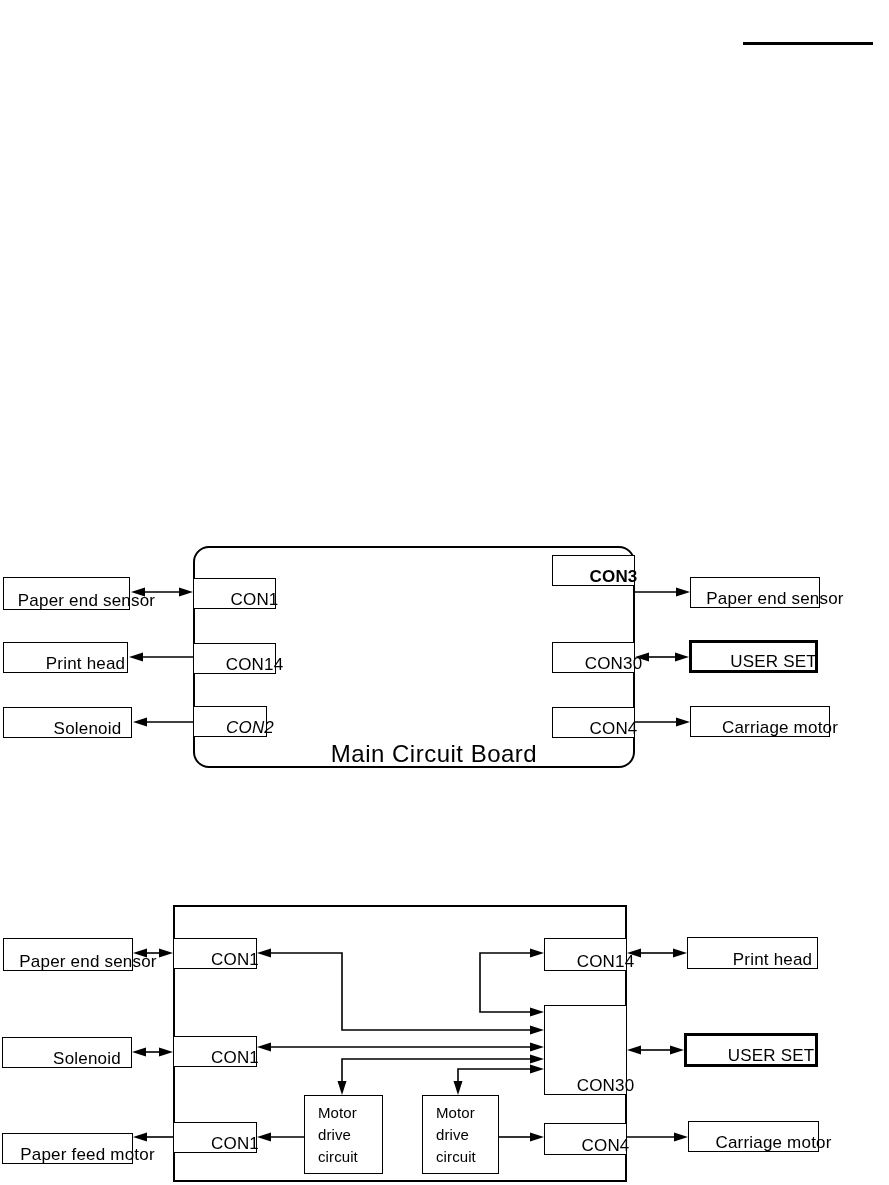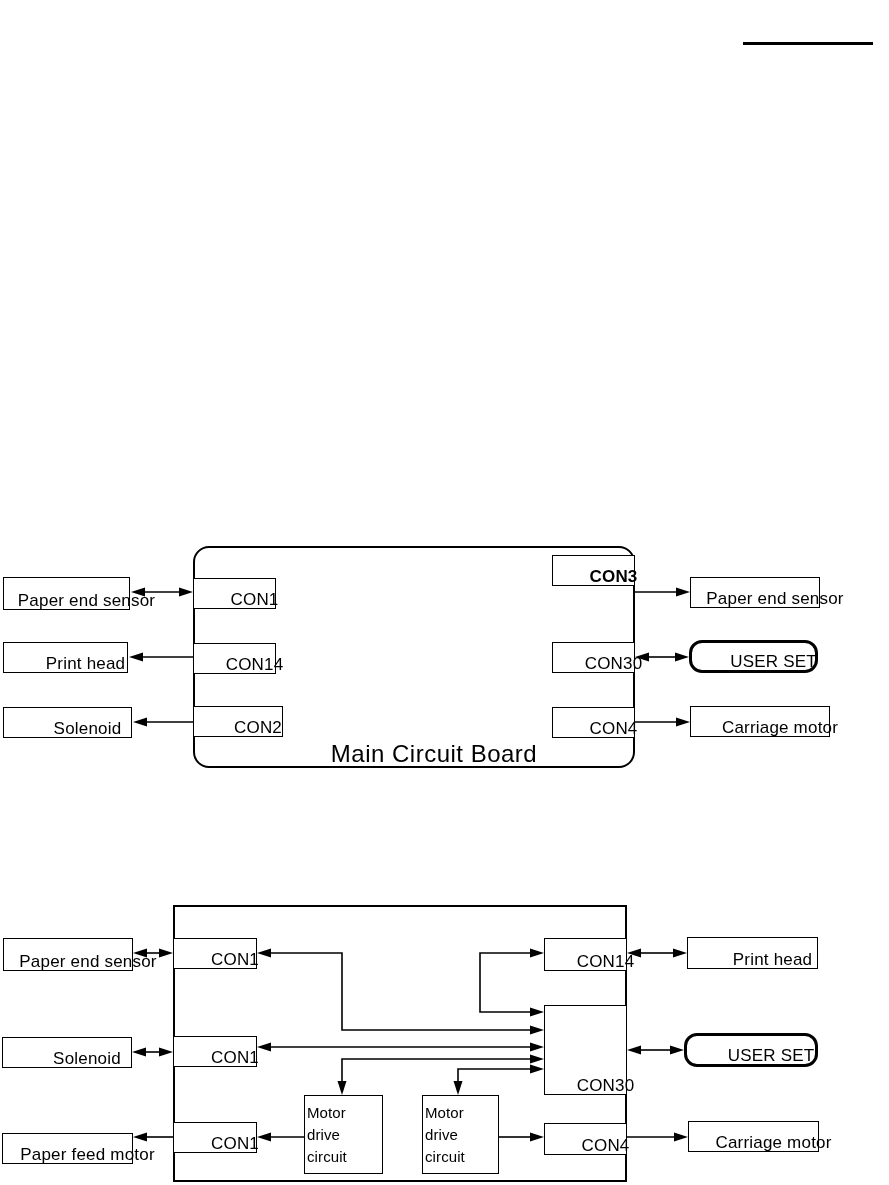--- a/index.html
+++ b/index.html
@@ -7,25 +7,25 @@
     position:relative; width:889px; height:1185px; background:#ffffff;
     overflow:hidden; font-family:"Liberation Sans", sans-serif; color:#000;
   }
   .rule { position:absolute; background:#000; }
   .box {
     position:absolute; box-sizing:border-box; border:1.5px solid #000; background:#fff;
     display:flex; align-items:flex-end; justify-content:center;
     font-size:17px; letter-spacing:0.2px; line-height:1; white-space:nowrap;padding-left:40px;
   }
   .container-box { border-width:2px; background:transparent; }
-  .thick { border-width:3px;border-radius:13px; }
+  .thick { border-width:3px; }
   .board-title { font-size:24px; letter-spacing:0.5px; }
   .motor-box {
     flex-direction:column; align-items:flex-start; justify-content:center;
-    padding-left:2px; font-size:15px; line-height:22px; letter-spacing:0.1px;
+    padding-left:13px; font-size:15px; line-height:22px; letter-spacing:0.1px;
   }
   svg.wires { position:absolute; left:0; top:0; pointer-events:none; }
   svg.wires line, svg.wires polyline { stroke:#000; stroke-width:1.6; fill:none; }
   svg.wires path { fill:#000; stroke:none; }
 </style>
 </head>
 <body>
 
 <div class="page">
 
@@ -34,21 +34,21 @@
   <div class="box container-box" style="left:193px; top:546px; width:442px; height:222px;border-radius:16px;">
     <span class="board-title">Main Circuit Board</span>
   </div>
 
   <div class="box" style="left:193px; top:578px; width:83px; height:31px;">
     <span>CON1</span>
   </div>
   <div class="box" style="left:193px; top:643px; width:83px; height:31px;">
     <span>CON14</span>
   </div>
-  <div class="box" style="left:193px; top:706px; width:90px; height:31px;">
+  <div class="box" style="left:193px; top:706px; width:74px; height:31px;font-style:italic;">
     <span>CON2</span>
   </div>
 
   <div class="box" style="left:552px; top:555px; width:83px; height:31px;font-weight:bold;">
     <span>CON3</span>
   </div>
   <div class="box" style="left:552px; top:642px; width:83px; height:31px;">
     <span>CON30</span>
   </div>
   <div class="box" style="left:552px; top:707px; width:83px; height:31px;">

